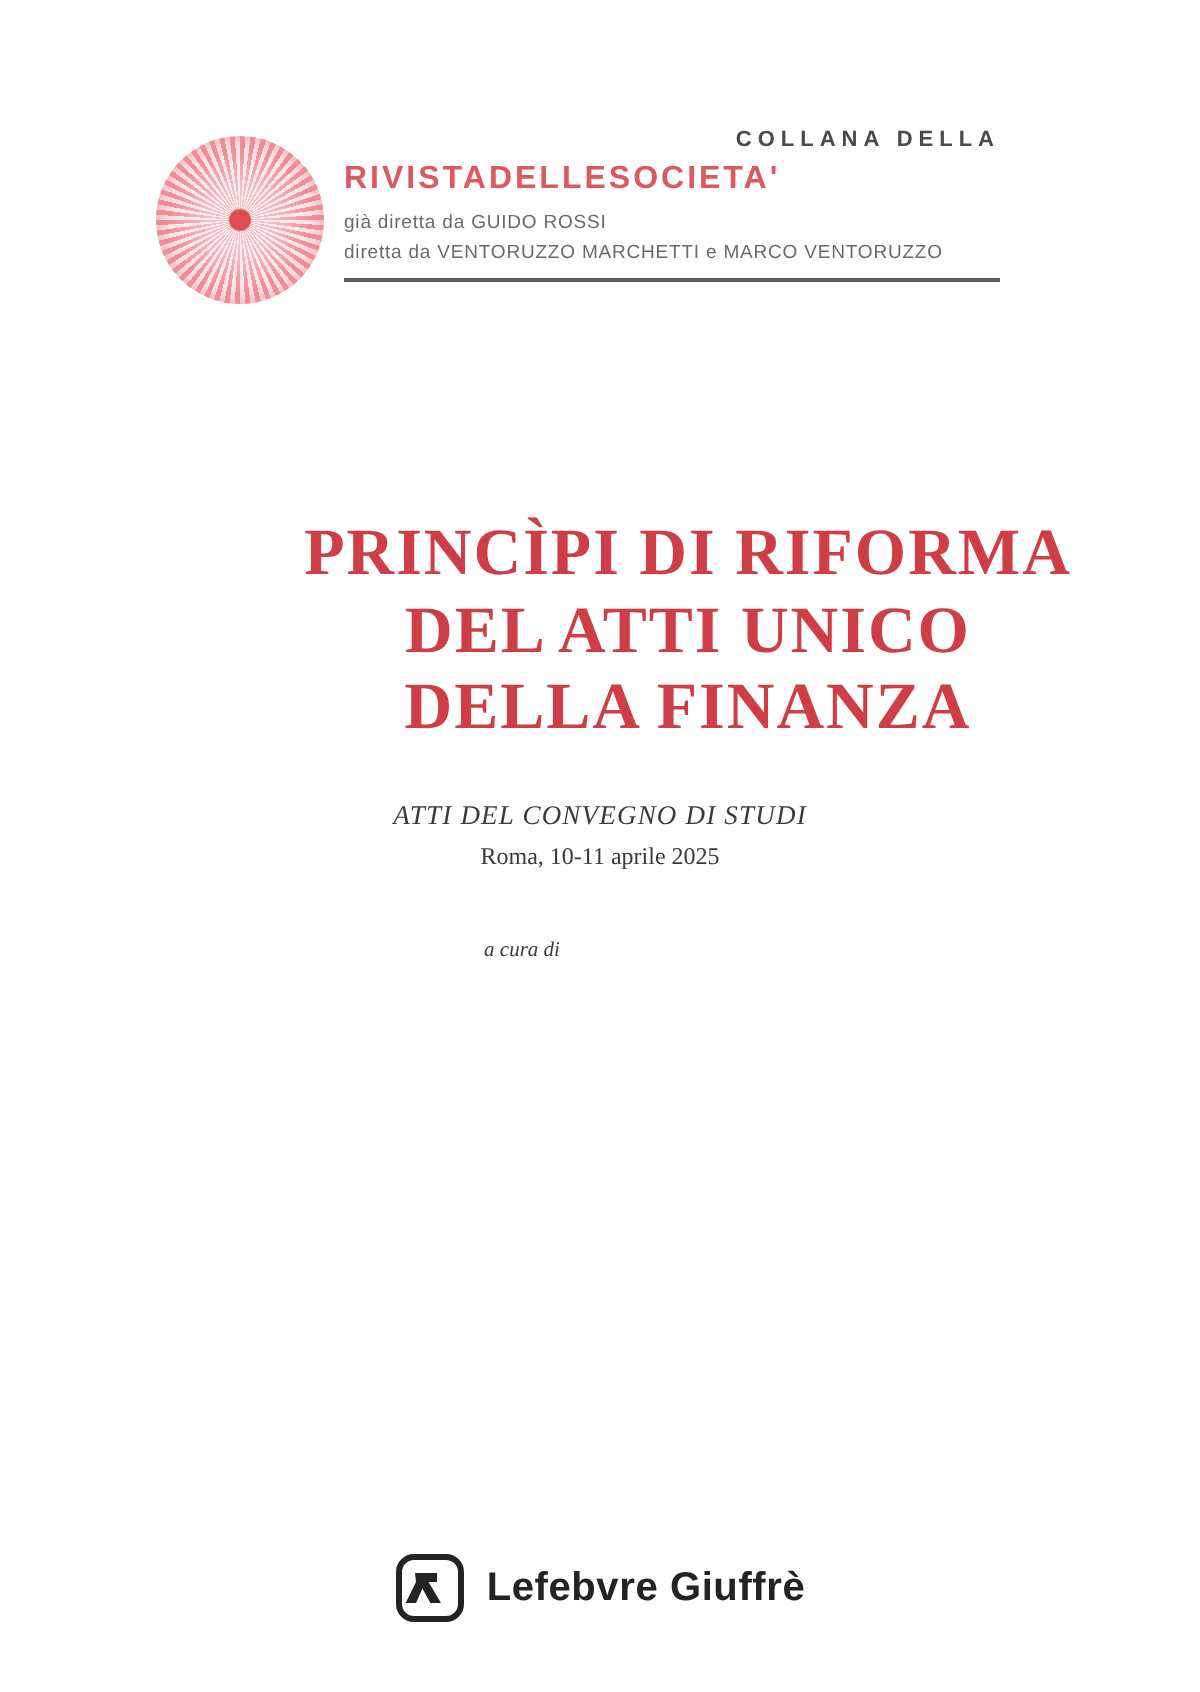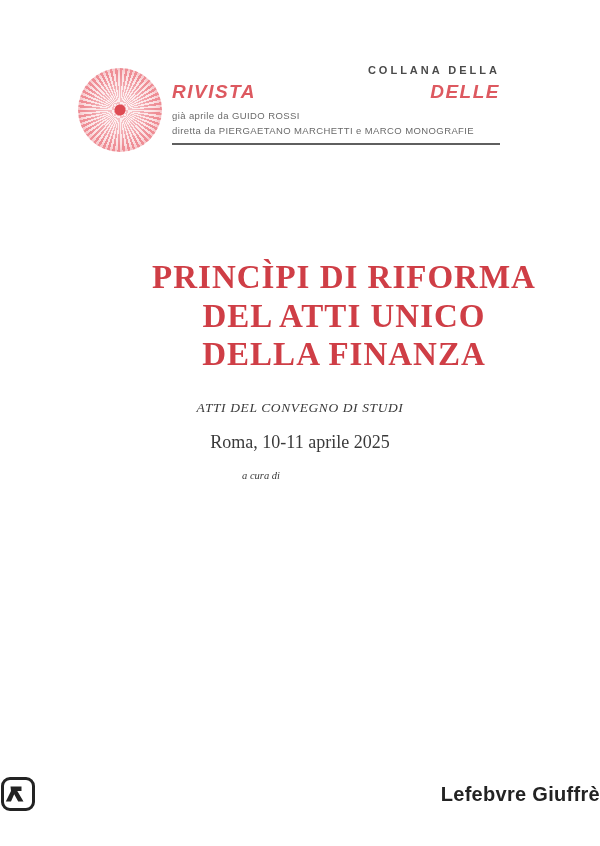--- a/index.html
+++ b/index.html
@@ -22,26 +22,25 @@
     box-shadow: inset 0 0 6px 2px rgba(239,142,150,0.55);
   }
   .header-block{position:absolute;left:172px;top:64px;width:328px;}
   .collana{
     text-align:right;
     font-size:11px;font-weight:600;letter-spacing:3px;
     color:var(--ink-gray-dark,#4a4a4a);
     white-space:nowrap;
   }
   .journal-row{
-    display:flex;justify-content:space-between;align-items:baseline;
+    display:flex;align-items:baseline;
     margin-top:5px;
-    font-size:19px;font-weight:bold;letter-spacing:1.5px;
+    font-size:16px;font-weight:bold;letter-spacing:1.5px;
     color:var(--journal-red,#dd5960);
     white-space:nowrap;
-    font-style:italic;
   }
   .direction{
     margin-top:6px;
     font-size:9.5px;line-height:13.5px;
     color:var(--ink-gray,#6a6a6a);
     letter-spacing:0.4px;
     white-space:nowrap;
   }
   .direction.second{margin-top:1px;}
   .header-rule{
@@ -64,57 +63,58 @@
     color:var(--title-red,#cf3e46);
     padding-left:44px;
   }
 
   
   .subtitle-block{
     position:absolute;left:0;top:400px;width:600px;text-align:center;
     font-family:Liberation Serif, serif;color:var(--ink-dark,#3a3a3a);
   }
   .subtitle-kind{font-size:13.5px;font-style:italic;letter-spacing:0.6px;}
-  .subtitle-event{margin-top:16px;font-size:18px;}
+  .subtitle-event{margin-top:5px;font-size:12px;}
 
   
   .editor-block{
     position:absolute;left:0;top:470px;width:522px;text-align:center;
     font-family:"Liberation Serif", serif;color:var(--ink-dark,#3a3a3a);
   }
   .editor-prefix{font-size:10.5px;font-style:italic;}
   .editor-name{margin-top:5px;font-size:11.5px;letter-spacing:1.3px;}
 
   
   .publisher-row{
     position:absolute;left:0;top:776px;width:600px;
-    display:flex;justify-content:space-between;align-items:center;gap:10px;
+    display:flex;justify-content:center;align-items:center;gap:10px;
   }
   .publisher-mark{width:36px;height:36px;display:block;}
   .publisher-name{
     font-size:20px;font-weight:bold;letter-spacing:0.3px;
     color:var(--ink,#232323);
     white-space:nowrap;
   }
 </style>
 </head>
 <body>
 
 <div class="page">
 
   <div class="rosette"></div>
 
   <div class="header-block">
     <div class="collana">COLLANA DELLA</div>
     <div class="journal-row">
       <span>RIVISTA</span>
       <span>DELLE</span>
+      <span>SOCIETA'</span>
     </div>
-    <div class="direction">già aprile da GUIDO ROSSI</div>
-    <div class="direction second">diretta da PIERGAETANO MARCHETTI e MARCO MONOGRAFIE</div>
+    <div class="direction">già diretta da GUIDO ROSSI</div>
+    <div class="direction second">diretta da VENTORUZZO MARCHETTI e MARCO VENTORUZZO</div>
     <hr class="header-rule">
   </div>
 
   <div class="title-block">
     <div>PRINCÌPI DI RIFORMA</div>
     <div>DEL ATTI UNICO</div>
     <div>DELLA FINANZA</div>
   </div>
 
   <div class="subtitle-block">

